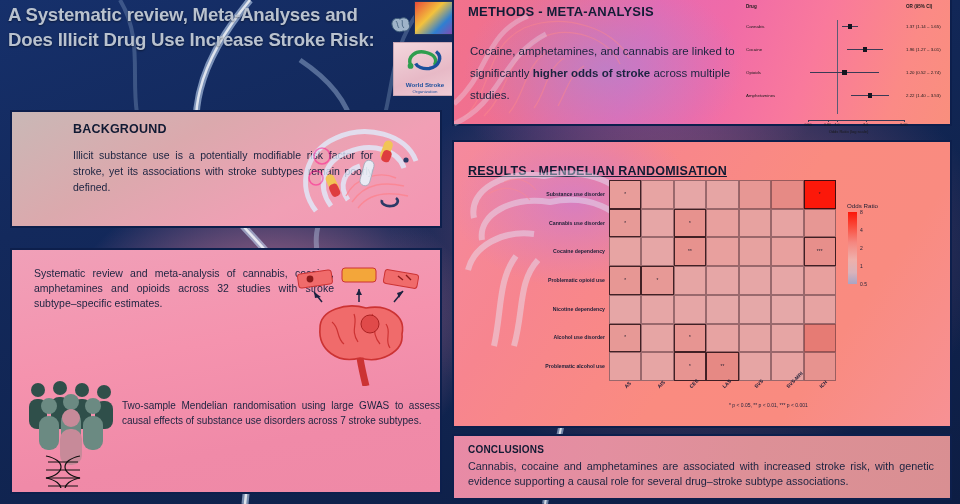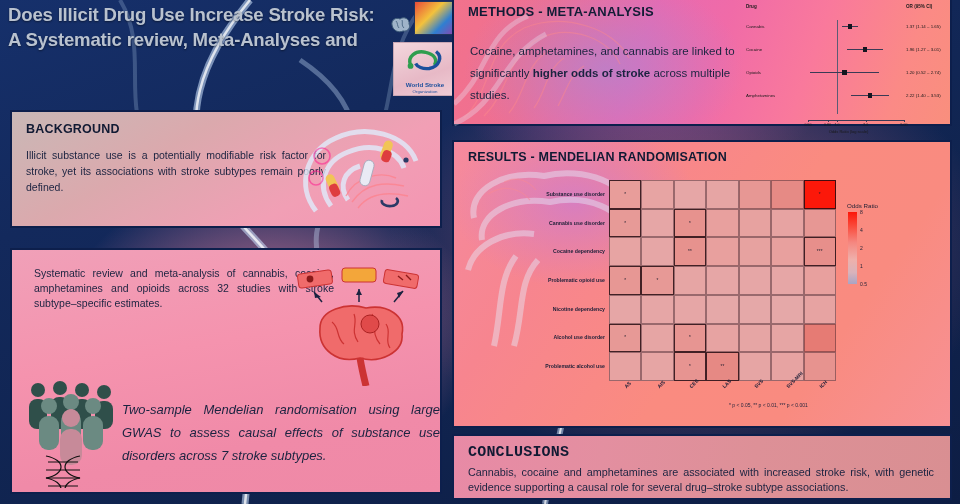--- a/index.html
+++ b/index.html
@@ -28,45 +28,45 @@
   #logo-journal .jtxt{font-size:3px;color:#fff;padding:1px 2px;line-height:3.4px;}
   #logo-brain{left:388px;top:14px;width:26px;height:22px;}
   #logo-wso{left:393px;top:42px;width:62px;height:52px;background:linear-gradient(160deg,#f3d7dd,#e7b9c6 60%,#f0cdd6);
     border:1px solid #c9a7b4;}
   #logo-wso .wso-txt{position:absolute;left:0;right:0;bottom:7px;text-align:center;
     font-size:6.2px;font-weight:bold;color:#1b4f9c;line-height:7px;}
   #logo-wso .wso-sub{position:absolute;left:0;right:0;bottom:1px;text-align:center;
     font-size:4.4px;color:#1b4f9c;}
   
   #bg-panel{left:10px;top:110px;width:432px;height:118px;
-    background:linear-gradient(150deg,#c9b8b6 0%,#dba9ad 35%,#f19fb5 70%,#f495b2 100%);}
+    background:linear-gradient(150deg,#c9b8b6 0%,#dba9ad 35%,#f19fb5 70%,#f495b2 100%);padding-left:47px;}
   #bg-panel .panel-title{font-size:12.5px;margin:10px 0 0 14px;}
   #bg-panel .panel-body{font-size:10.5px;line-height:16px;margin:11px 18px 0 14px;text-align:justify;}
   #methods-panel{left:10px;top:248px;width:432px;height:246px;
     background:linear-gradient(170deg,#f0a0b8 0%,#f593ae 40%,#f08aa8 75%,#ef89a6 100%);}
   #methods-panel .panel-title{font-size:12.5px;margin:12px 0 0 16px;}
   #m-text1{font-size:10.5px;line-height:15px;margin:16px 24px 0 22px;text-align:justify;color:#1b2340;}
-  #m-text2{position:absolute;left:110px;top:148px;width:318px;font-size:13px;
-    line-height:23px;text-align:justify;color:#1b2340;font-style:italic;}
+  #m-text2{position:absolute;left:110px;top:148px;width:318px;font-size:10px;
+    line-height:15px;text-align:justify;color:#1b2340;}
   
   #meta-panel{left:452px;top:-4px;width:500px;height:130px;
     background:
       radial-gradient(ellipse 200px 130px at 150px 70px,rgba(160,140,220,.55),rgba(160,140,220,0) 70%),
       linear-gradient(110deg,#f2728c 0%,#ef6f92 18%,#e86ab0 38%,#f06ba8 52%,#f9799c 70%,#fb8a86 88%,#f98f7d 100%);}
   #meta-panel .panel-title{font-size:13px;margin:6px 0 0 14px;color:#121c36;}
   #meta-text{position:absolute;left:16px;top:42px;width:275px;font-size:11.5px;line-height:22px;color:#1b2340;}
   #meta-text b{font-weight:bold;}
   #mr-panel{left:452px;top:140px;width:500px;height:288px;
     background:
       radial-gradient(ellipse 170px 120px at 120px 60px,rgba(190,120,230,.55),rgba(190,120,230,0) 72%),
       linear-gradient(125deg,#f58a9e 0%,#f7858f 25%,#fa8b80 55%,#f98b80 75%,#f79194 100%);}
-  #mr-panel .panel-title{font-size:12.5px;margin:8px 0 0 14px;color:#101a33;}
+  #mr-panel .panel-title{font-size:12.5px;margin:22px 0 0 14px;color:#101a33;text-decoration:underline;}
   #concl-panel{left:452px;top:434px;width:500px;height:66px;
     background:linear-gradient(100deg,#e88aa6 0%,#e38fa0 30%,#dd9097 60%,#d98f92 100%);}
-  #concl-panel .panel-title{font-size:15px;margin:8px 0 0 14px;font-family:Liberation Mono, monospace;}
+  #concl-panel .panel-title{font-size:10px;margin:8px 0 0 14px;}
   #concl-panel .panel-body{font-size:10.8px;line-height:15px;margin:4px 16px 0 14px;text-align:justify;}
   
   #forest{position:absolute;left:292px;top:2px;width:205px;height:126px;}
   .fp-head{position:absolute;font-size:4.6px;font-weight:bold;color:#1a1a1a;}
   .fp-row-label{position:absolute;font-size:4.4px;color:#1a1a1a;}
   .fp-row-or{position:absolute;font-size:4.4px;color:#1a1a1a;text-align:left;}
   .fp-line{position:absolute;height:1px;background:#3a3a55;}
   .fp-box{position:absolute;background:#15151f;}
   .fp-null{position:absolute;width:1px;background:#5b5b75;}
   .fp-axis{position:absolute;height:1px;background:#3a3a55;}
@@ -110,22 +110,22 @@
       <path d="M610 0 C 640 40, 620 80, 650 120" stroke-width="4" stroke-opacity=".2"></path>
     </g>
     <g fill="none" stroke="#ff6f7e" stroke-opacity=".35">
       <path d="M470 20 C 520 40, 540 80, 520 120" stroke-width="1.6"></path>
       <path d="M480 40 C 520 60, 530 90, 500 115" stroke-width="1.2"></path>
       <path d="M330 120 C 370 130, 390 160, 370 190" stroke-width="1.2"></path>
     </g>
   </svg>
 
   <div id="title">
+    <div class="line">A Systematic review, Meta-Analyses and</div>
     <div class="line">Does Illicit Drug Use Increase Stroke Risk:</div>
-    <div class="line">A Systematic review, Meta-Analyses and</div>
   </div>
 
   <div class="logo" id="logo-journal">
     <div class="jtxt"></div>
   </div>
   <svg class="logo" id="logo-brain" viewBox="0 0 26 22">
     <path d="M4 11 C3 6, 8 3, 12 5 C16 2, 22 5, 21 10 C23 13, 20 18, 15 17 C11 19, 5 17, 4 11 Z" fill="#9fb4c9" stroke="#3c5a78" stroke-width="1"></path>
     <path d="M8 7 C10 9, 9 12, 11 14 M14 6 C15 9, 13 11, 16 14" fill="none" stroke="#3c5a78" stroke-width=".8"></path>
   </svg>
   <div class="logo" id="logo-wso">

